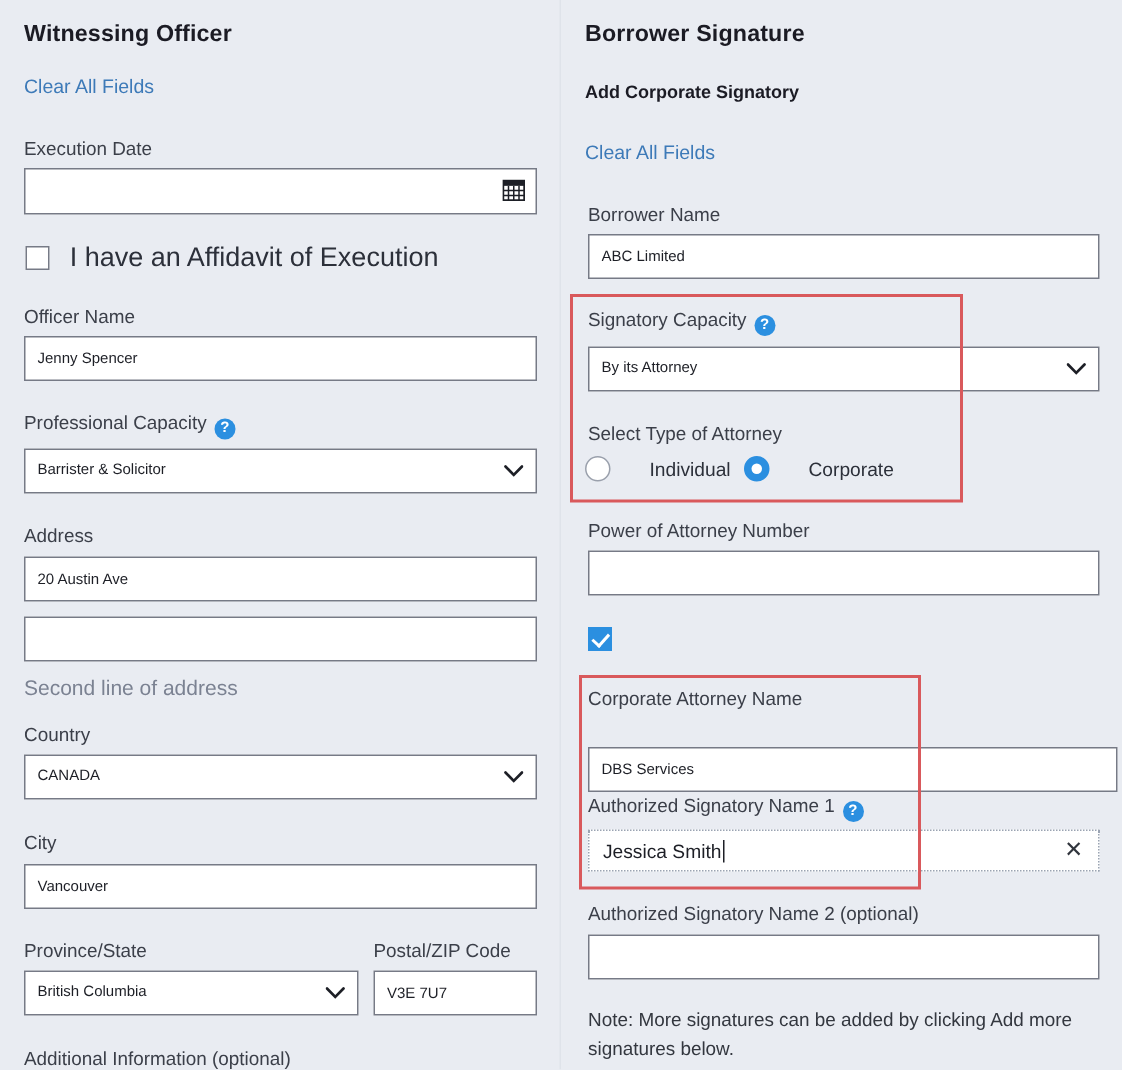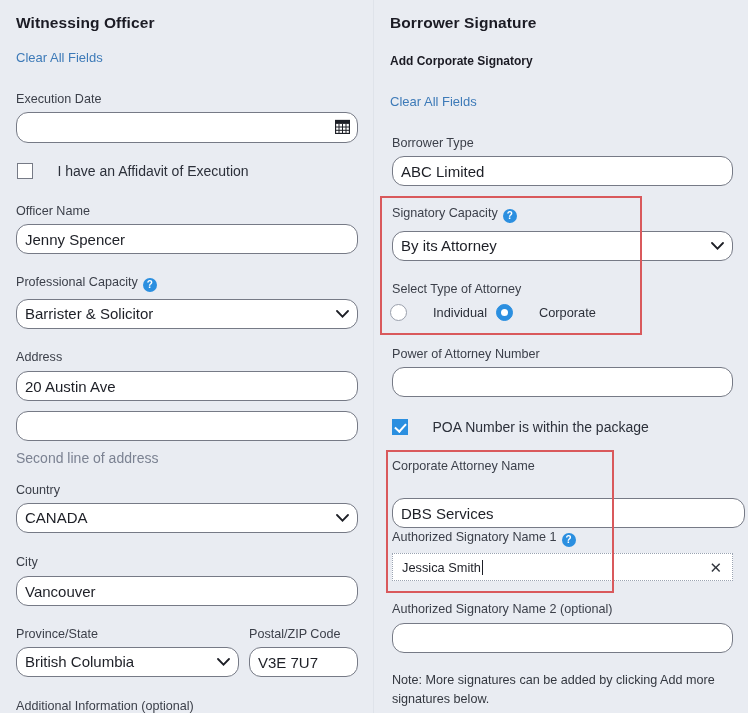--- a/index.html
+++ b/index.html
@@ -65,26 +65,26 @@
     color: #33373f;
     line-height: 19px;
   }
 
   input.txt, .selbox {
     width: 100%;
     height: 30px;
     background: #ffffff;
     border: 1px solid #767a86;
     font-family: "Liberation Sans", sans-serif;
-    font-size: 15px;
+    font-size: 10px;
     color: #1d1f26;
     padding: 0 8px;
     line-height: 28px;
     outline: none;
-    border-radius: 12px;
+    border-radius: 0;
   }
   .selbox {
     position: relative;
     display: block;
     white-space: nowrap;
     overflow: hidden;
     padding-right: 28px;
     cursor: pointer;
   }
   .selbox .caret {
@@ -122,24 +122,24 @@
   .cb.checked::after {
     content: "";
     position: absolute;
     left: 4px; top: 1px;
     width: 5px; height: 9px;
     border: solid #fff;
     border-width: 0 2px 2px 0;
     transform: rotate(42deg);
   }
   .cb-label {
-    font-size: 14px;
+    font-size: 18px;
     color: #2c303a;
     vertical-align: middle;
-    margin-left: 20px;
+    margin-left: 9px;
     cursor: pointer;
   }
 
   
   .radio-row { display: flex; align-items: center; }
   .rd {
     width: 17px; height: 17px;
     border-radius: 50%;
     border: 1px solid #9aa0ac;
     background: #fff;
@@ -324,21 +324,21 @@
   </div>
 
   <div class="col col-right">
 
     <h2 class="section-title abs" style="left:16px; top:14px;">Borrower Signature</h2>
 
     <h3 class="sub-title abs" style="left:16px; top:54px;">Add Corporate Signatory</h3>
 
     <a class="link abs" style="left:16px; top:94px;">Clear All Fields</a>
 
-    <label class="fld-label abs" style="left:18px; top:136px;">Borrower Type</label>
+    <label class="fld-label abs" style="left:18px; top:136px;">Borrower Name</label>
     <div class="abs" style="left:18px; top:156px; width:341px;">
       <input class="txt" type="text" value="ABC Limited" style="">
     </div>
 
     <label class="fld-label abs" style="left:18px; top:206px;">
       <span>Signatory Capacity</span><span class="help">?</span>
     </label>
     <div class="abs" style="left:18px; top:231px; width:341px;">
       <div class="selbox">
         <span>By its Attorney</span>
@@ -360,21 +360,20 @@
       <span class="rd-label">Corporate</span>
     </div>
 
     <label class="fld-label abs" style="left:18px; top:347px;">Power of Attorney Number</label>
     <div class="abs" style="left:18px; top:367px; width:341px;">
       <input class="txt" type="text" value="" style="">
     </div>
 
     <div class="abs" style="left:18px; top:417px;">
       <span class="cb checked"></span>
-      <span class="cb-label">POA Number is within the package</span>
     </div>
 
     <label class="fld-label abs" style="left:18px; top:459px;">Corporate Attorney Name</label>
     <div class="abs" style="left:18px; top:498px; width:353px;text-decoration:underline;">
       <input class="txt" type="text" value="DBS Services" style="">
     </div>
 
     <label class="fld-label abs" style="left:18px; top:530px;">
       <span>Authorized Signatory Name 1</span><span class="help">?</span>
     </label>

